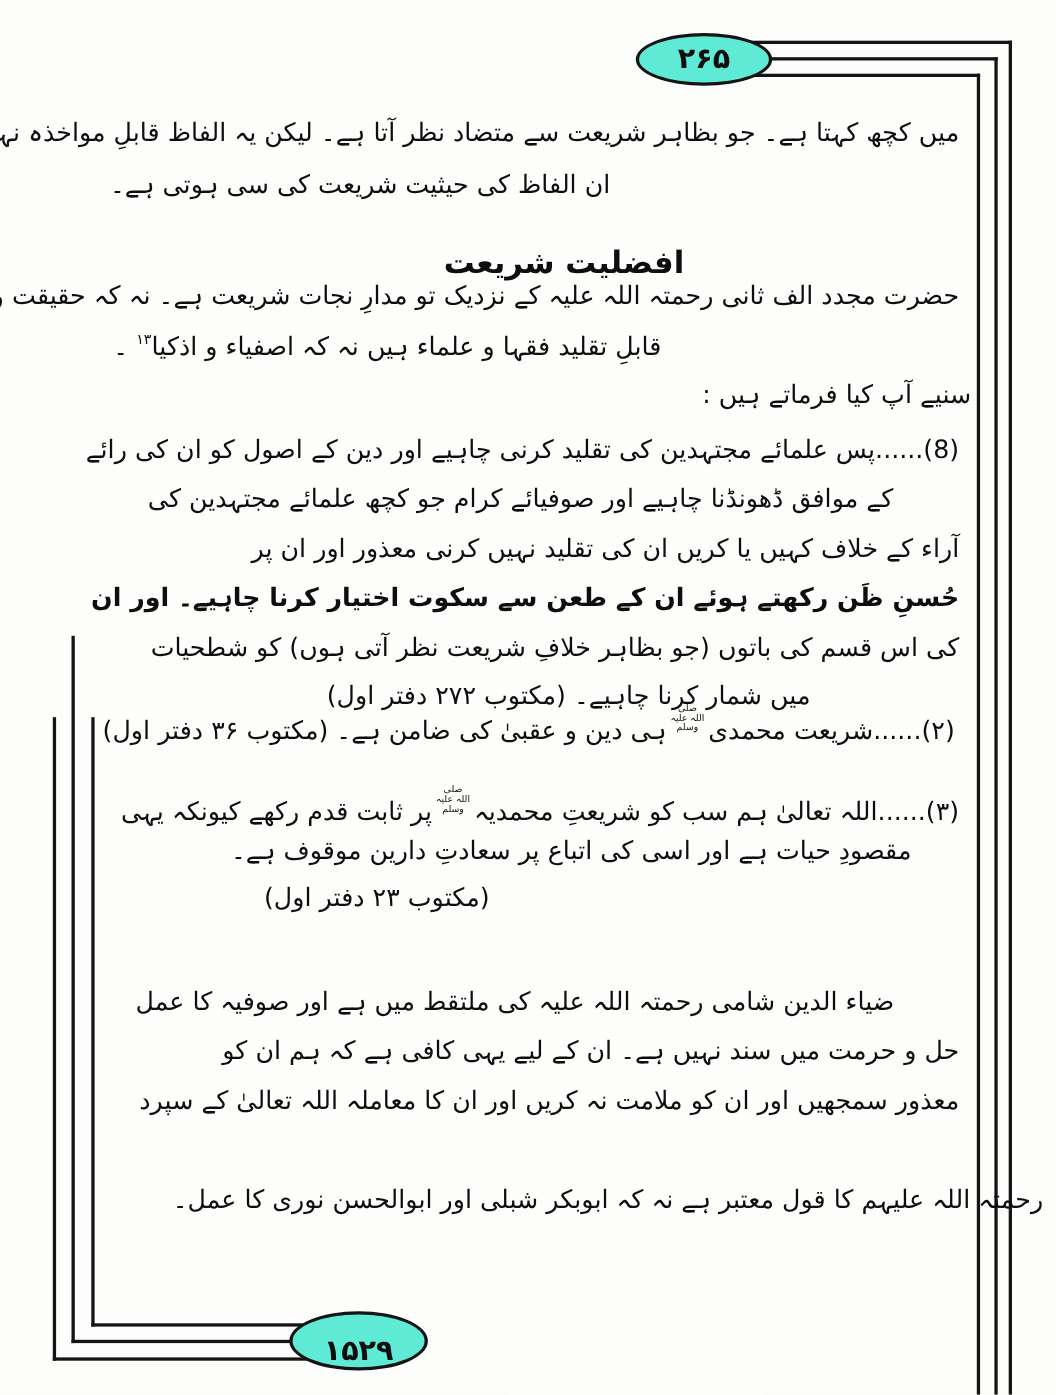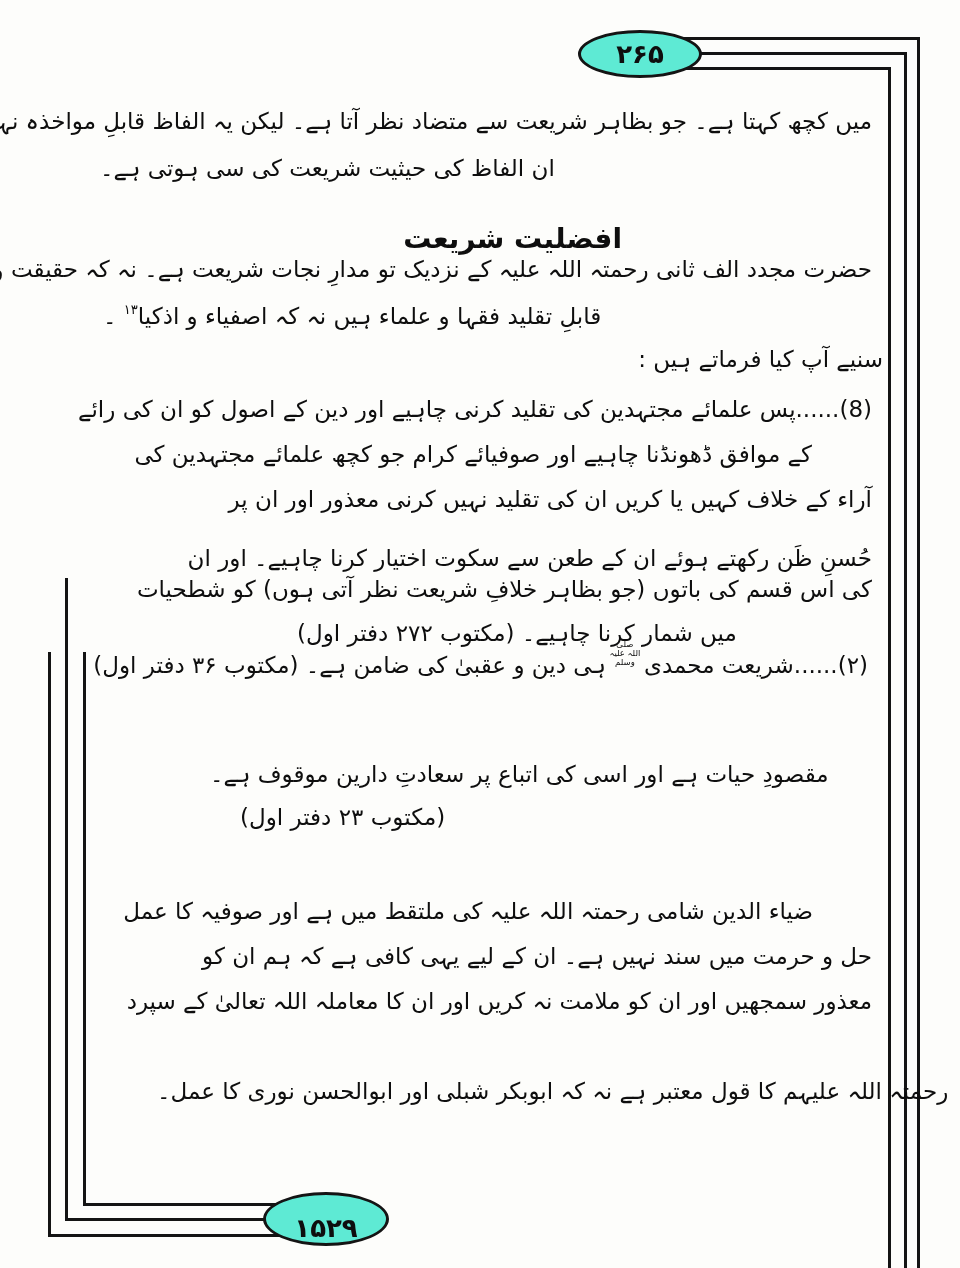--- a/index.html
+++ b/index.html
@@ -87,28 +87,31 @@
   <div class="line r" style="top:254px;">حضرت مجدد الف ثانی رحمتہ اللہ علیہ کے نزدیک تو مدارِ نجات شریعت ہے۔ نہ کہ حقیقت و طریقت اور</div>
   <div class="line" style="top:301px;left:103px;">
     <span>قابلِ تقلید فقہا و علماء ہیں نہ کہ اصفیاء و اذکیا</span><sup class="fn">۱۳</sup><span> ۔</span>
   </div>
 
   <div class="line" style="top:344px;right:77px;">سنیے آپ کیا فرماتے ہیں :</div>
 
   <div class="line r" style="top:394px;">(8)......پس علمائے مجتہدین کی تقلید کرنی چاہیے اور دین کے اصول کو ان کی رائے</div>
   <div class="line" style="top:439px;right:148px;text-align:right;">کے موافق ڈھونڈنا چاہیے اور صوفیائے کرام جو کچھ علمائے مجتہدین کی</div>
   <div class="line r" style="top:484px;">آراء کے خلاف کہیں یا کریں ان کی تقلید نہیں کرنی معذور اور ان پر</div>
-  <div class="line r" style="top:543px;">حُسنِ ظَن رکھتے ہوئے ان کے طعن سے سکوت اختیار کرنا چاہیے۔ اور ان</div>
+  <div class="line r" style="top:529px;font-weight:bold;">حُسنِ ظَن رکھتے ہوئے ان کے طعن سے سکوت اختیار کرنا چاہیے۔ اور ان</div>
   <div class="line r" style="top:574px;">کی اس قسم کی باتوں (جو بظاہر خلافِ شریعت نظر آتی ہوں) کو شطحیات</div>
   <div class="line" style="top:618px;left:297px;">میں شمار کرنا چاہیے۔ (مکتوب ۲۷۲ دفتر اول)</div>
 
   <div class="line" style="top:640px;right:92px;">
     <span>(۲)......شریعت محمدی</span><span class="honorific">صلی اللہ علیہ وسلم</span><span>ہی دین و عقبیٰ کی ضامن ہے۔ (مکتوب ۳۶ دفتر اول)</span>
   </div>
 
+  <div class="line r" style="top:714px;">
+    <span>(۳)......اللہ تعالیٰ ہم سب کو شریعتِ محمدیہ</span><span class="honorific">صلی اللہ علیہ وسلم</span><span>پر ثابت قدم رکھے کیونکہ یہی</span>
+  </div>
   <div class="line" style="top:759px;left:210px;">مقصودِ حیات ہے اور اسی کی اتباع پر سعادتِ دارین موقوف ہے۔</div>
   <div class="line" style="top:802px;left:240px;">(مکتوب ۲۳ دفتر اول)</div>
 
   <div class="line" style="top:896px;right:147px;">ضیاء الدین شامی رحمتہ اللہ علیہ کی ملتقط میں ہے اور صوفیہ کا عمل</div>
   <div class="line r" style="top:941px;">حل و حرمت میں سند نہیں ہے۔ ان کے لیے یہی کافی ہے کہ ہم ان کو</div>
   <div class="line r" style="top:986px;">معذور سمجھیں اور ان کو ملامت نہ کریں اور ان کا معاملہ اللہ تعالیٰ کے سپرد</div>
   <div class="line" style="top:1076px;left:157px;">رحمتہ اللہ علیہم کا قول معتبر ہے نہ کہ ابوبکر شبلی اور ابوالحسن نوری کا عمل۔</div>
 
 </div>
 

